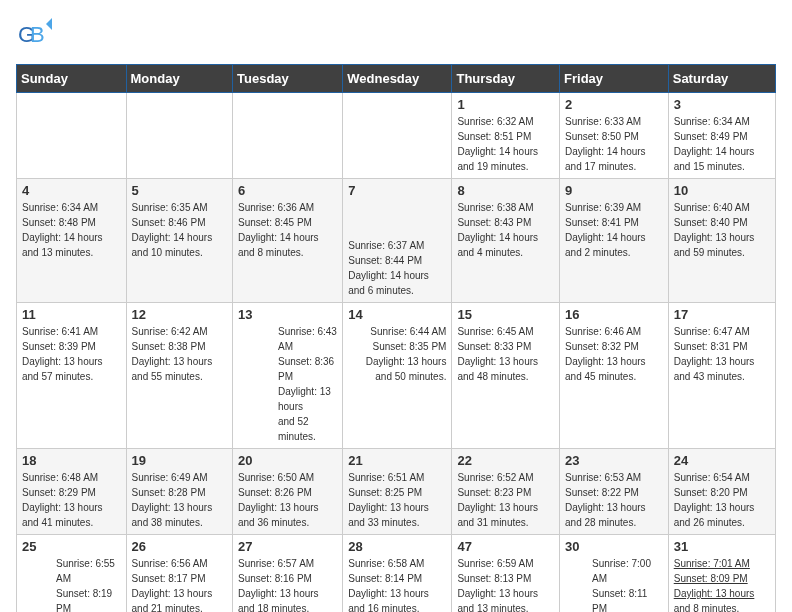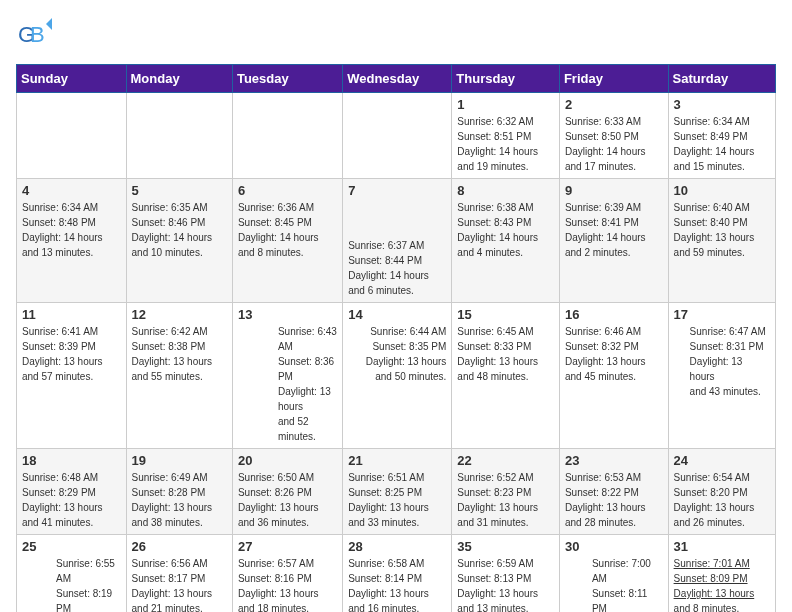--- a/index.html
+++ b/index.html
@@ -37,21 +37,21 @@
     .location-title {
       font-size: 16px;
       color: #555;
     }
     .calendar {
       width: 100%;
       border-collapse: collapse;
       border: 1px solid #ccc;
     }
     .calendar th {
-      background: #4c1d95;
+      background: #404040;
       color: #fff;
       font-size: 13px;
       font-weight: bold;
       padding: 6px 4px;
       text-align: left;
       border: 1px solid #2060a0;
     }
     .calendar td {
       border: 1px solid #ccc;
       vertical-align: top;
@@ -238,21 +238,21 @@
         </td>
         <td>
           <span class="day-number">16</span>
           <div class="day-info" style="white-space: pre-line;">Sunrise: 6:46 AM
 Sunset: 8:32 PM
 Daylight: 13 hours
 and 45 minutes.</div>
         </td>
         <td>
           <span class="day-number">17</span>
-          <div class="day-info" style="white-space: pre-line; margin-left: 16px;">Sunrise: 6:47 AM
+          <div class="day-info" style="white-space: pre-line;">Sunrise: 6:47 AM
 Sunset: 8:31 PM
 Daylight: 13 hours
 and 43 minutes.</div>
         </td>
       </tr>
       <tr>
         <td>
           <span class="day-number">18</span>
           <div class="day-info" style="white-space: pre-line;">Sunrise: 6:48 AM
 Sunset: 8:29 PM
@@ -325,21 +325,21 @@
 and 18 minutes.</div>
         </td>
         <td>
           <span class="day-number">28</span>
           <div class="day-info" style="white-space: pre-line;">Sunrise: 6:58 AM
 Sunset: 8:14 PM
 Daylight: 13 hours
 and 16 minutes.</div>
         </td>
         <td>
-          <span class="day-number">35</span>
+          <span class="day-number">47</span>
           <div class="day-info" style="white-space: pre-line;">Sunrise: 6:59 AM
 Sunset: 8:13 PM
 Daylight: 13 hours
 and 13 minutes.</div>
         </td>
         <td>
           <span class="day-number">30</span>
           <div class="day-info" style="white-space: pre-line; margin-left: 27px;">Sunrise: 7:00 AM
 Sunset: 8:11 PM
 Daylight: 13 hours

